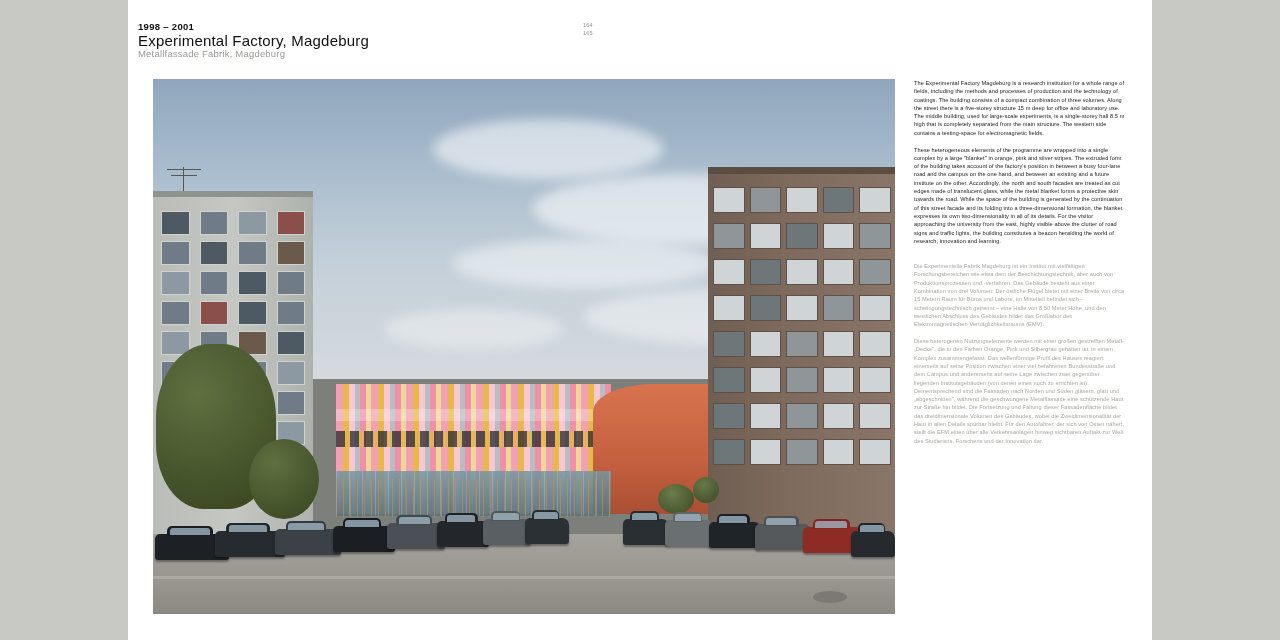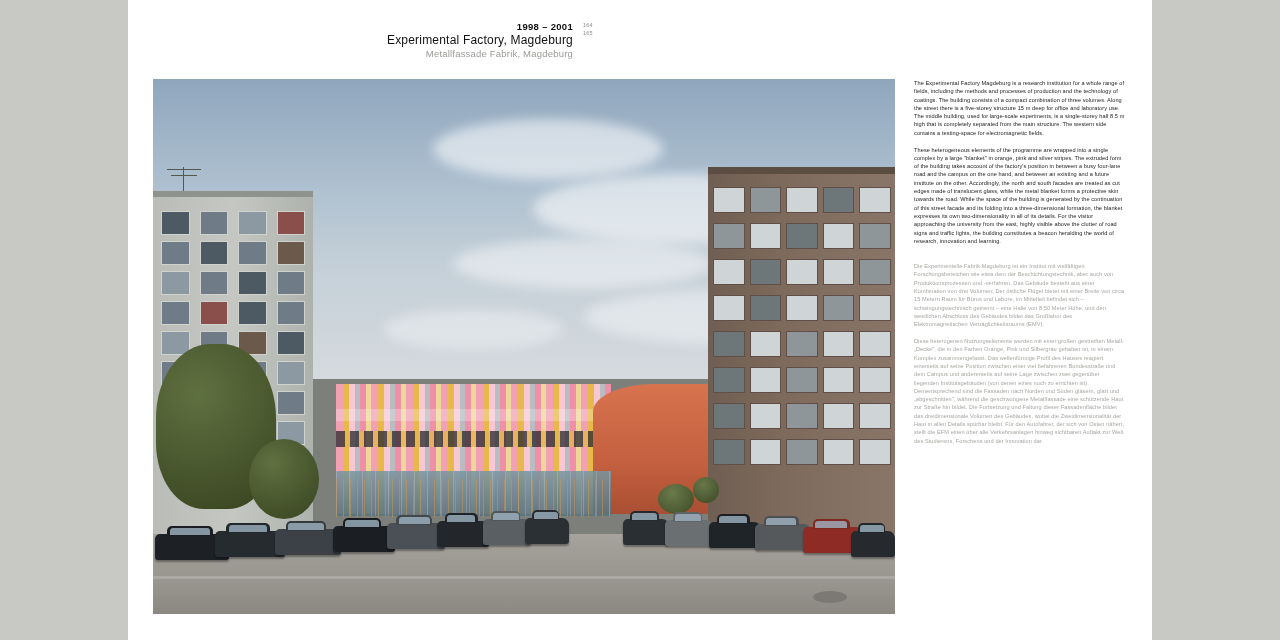--- a/index.html
+++ b/index.html
@@ -22,34 +22,33 @@
     background: #ffffff;
   }
   .page-inner {
     position: absolute;
     left: 0; top: 0; right: 0; bottom: 0;
   }
 
   
   .header {
     position: absolute;
-    left: 25px;
+    left: 10px;
     top: 20px;
     width: 420px;
-    text-align: right;
   }
   .h-years {
     font-size: 9.5px;
     font-weight: bold;
     color: #111111;
     letter-spacing: 0.3px;
     line-height: 13.5px;
   }
   .h-title-en {
-    font-size: 12px;
+    font-size: 15px;
     color: #111111;
     letter-spacing: 0.2px;
     line-height: 13.5px;
   }
   .h-title-de {
     font-size: 9.5px;
     color: #9a9a96;
     letter-spacing: 0.2px;
     line-height: 13.5px;
   }

